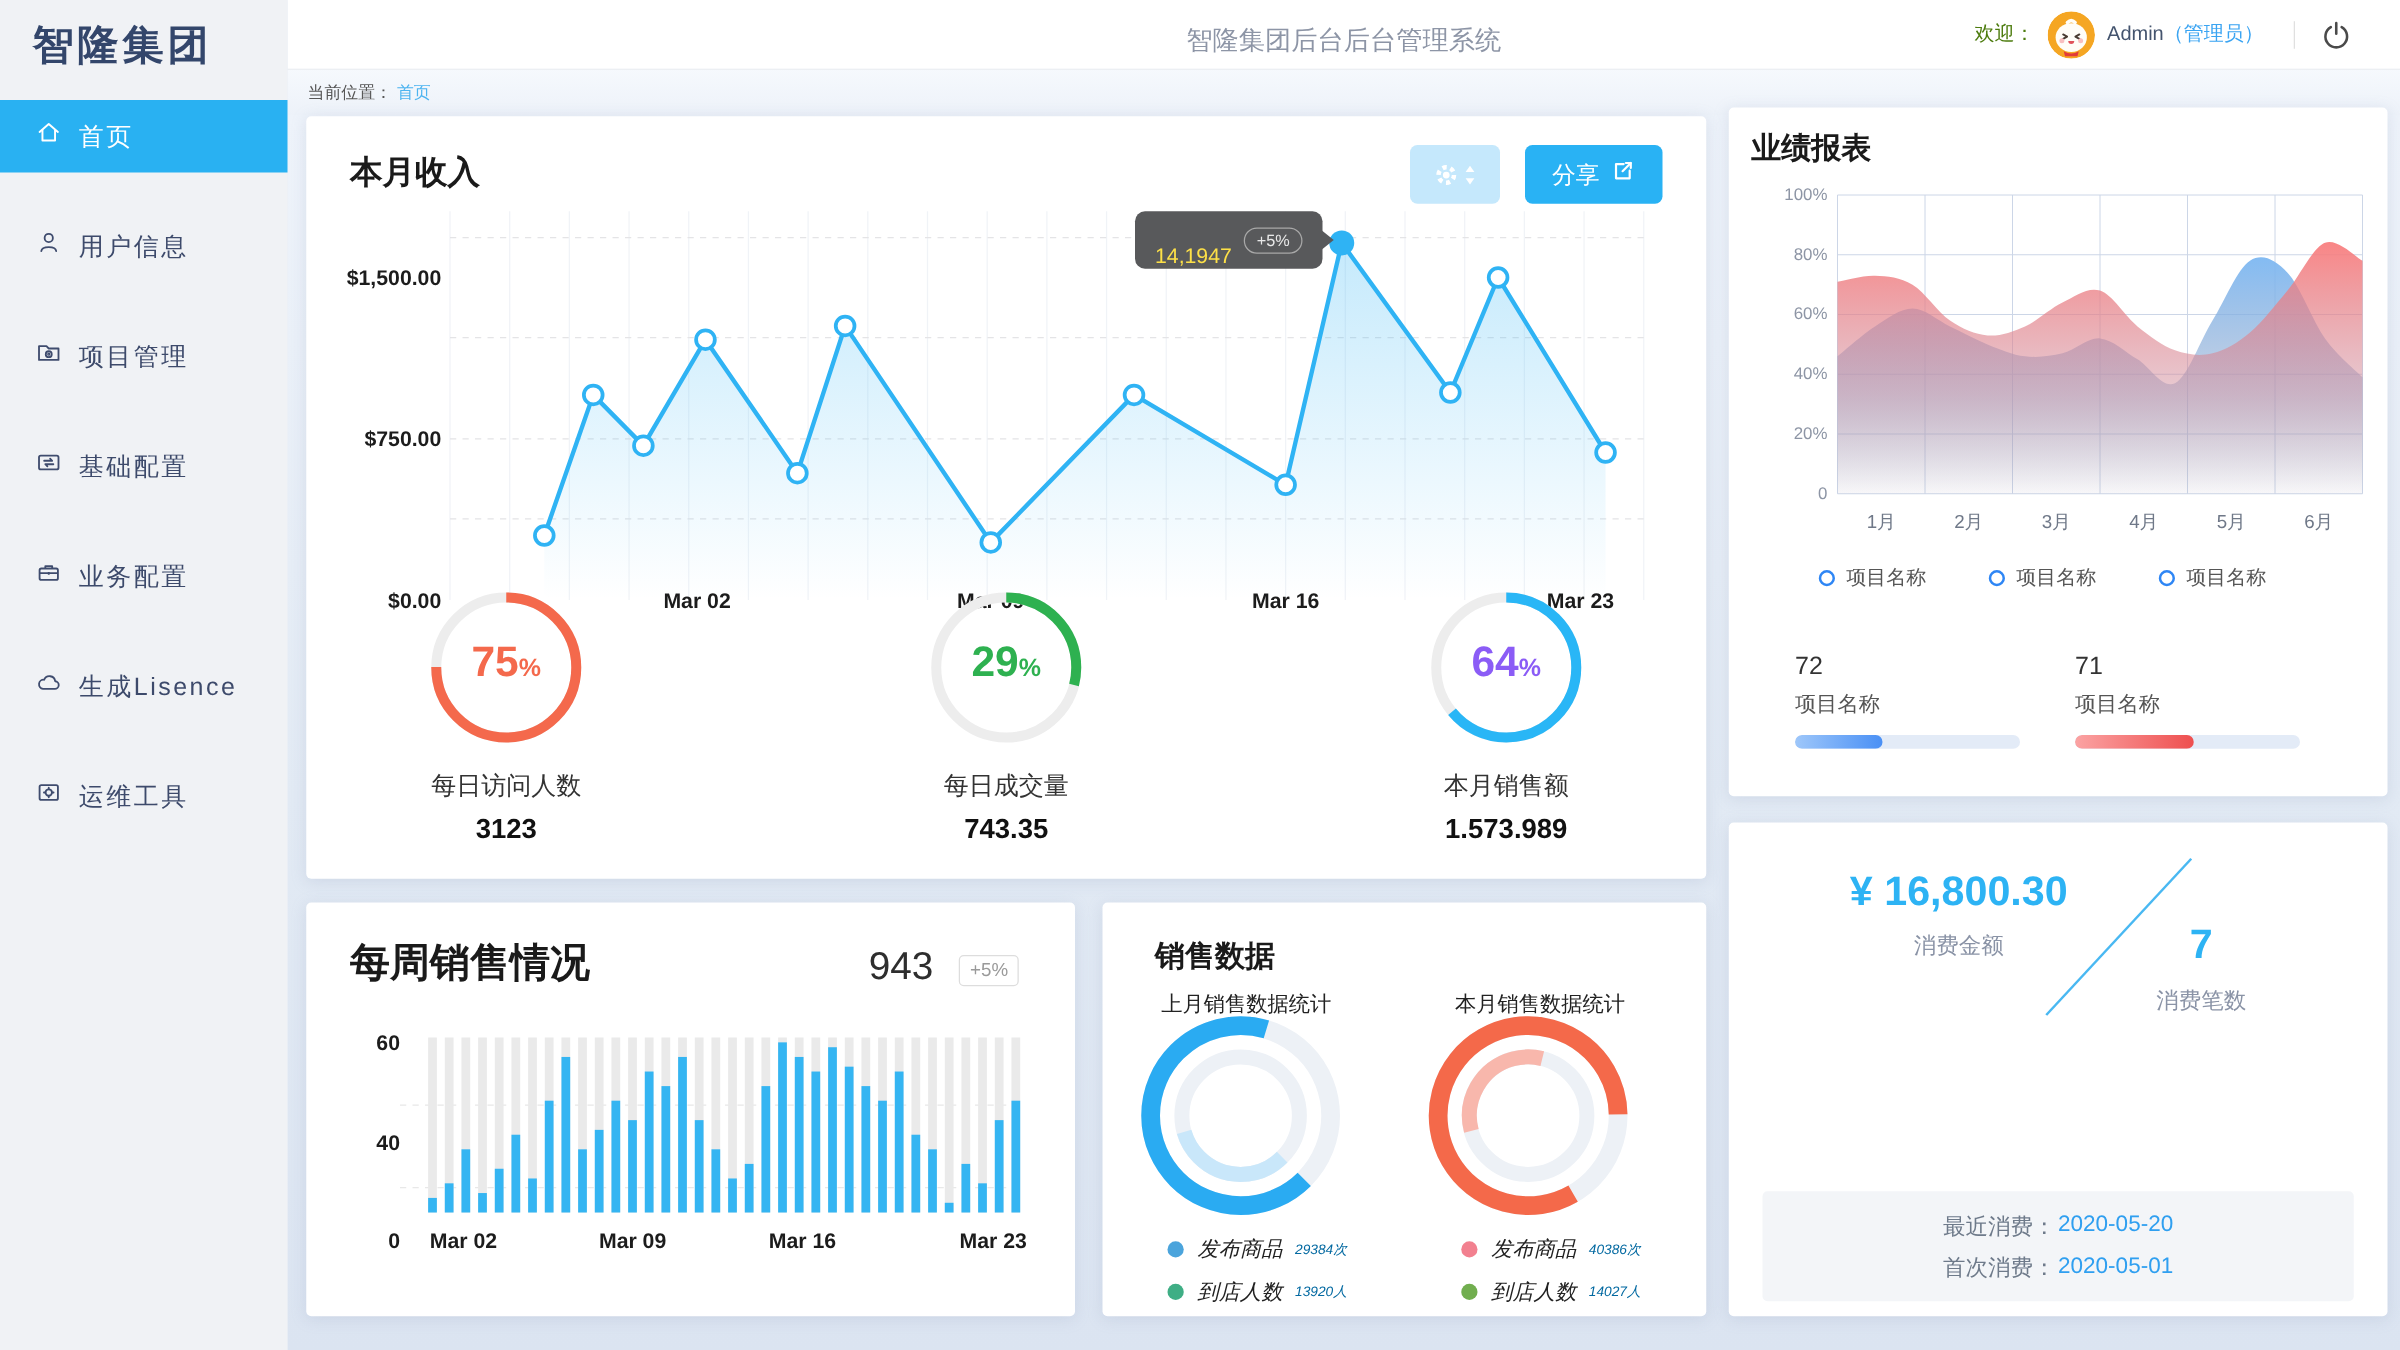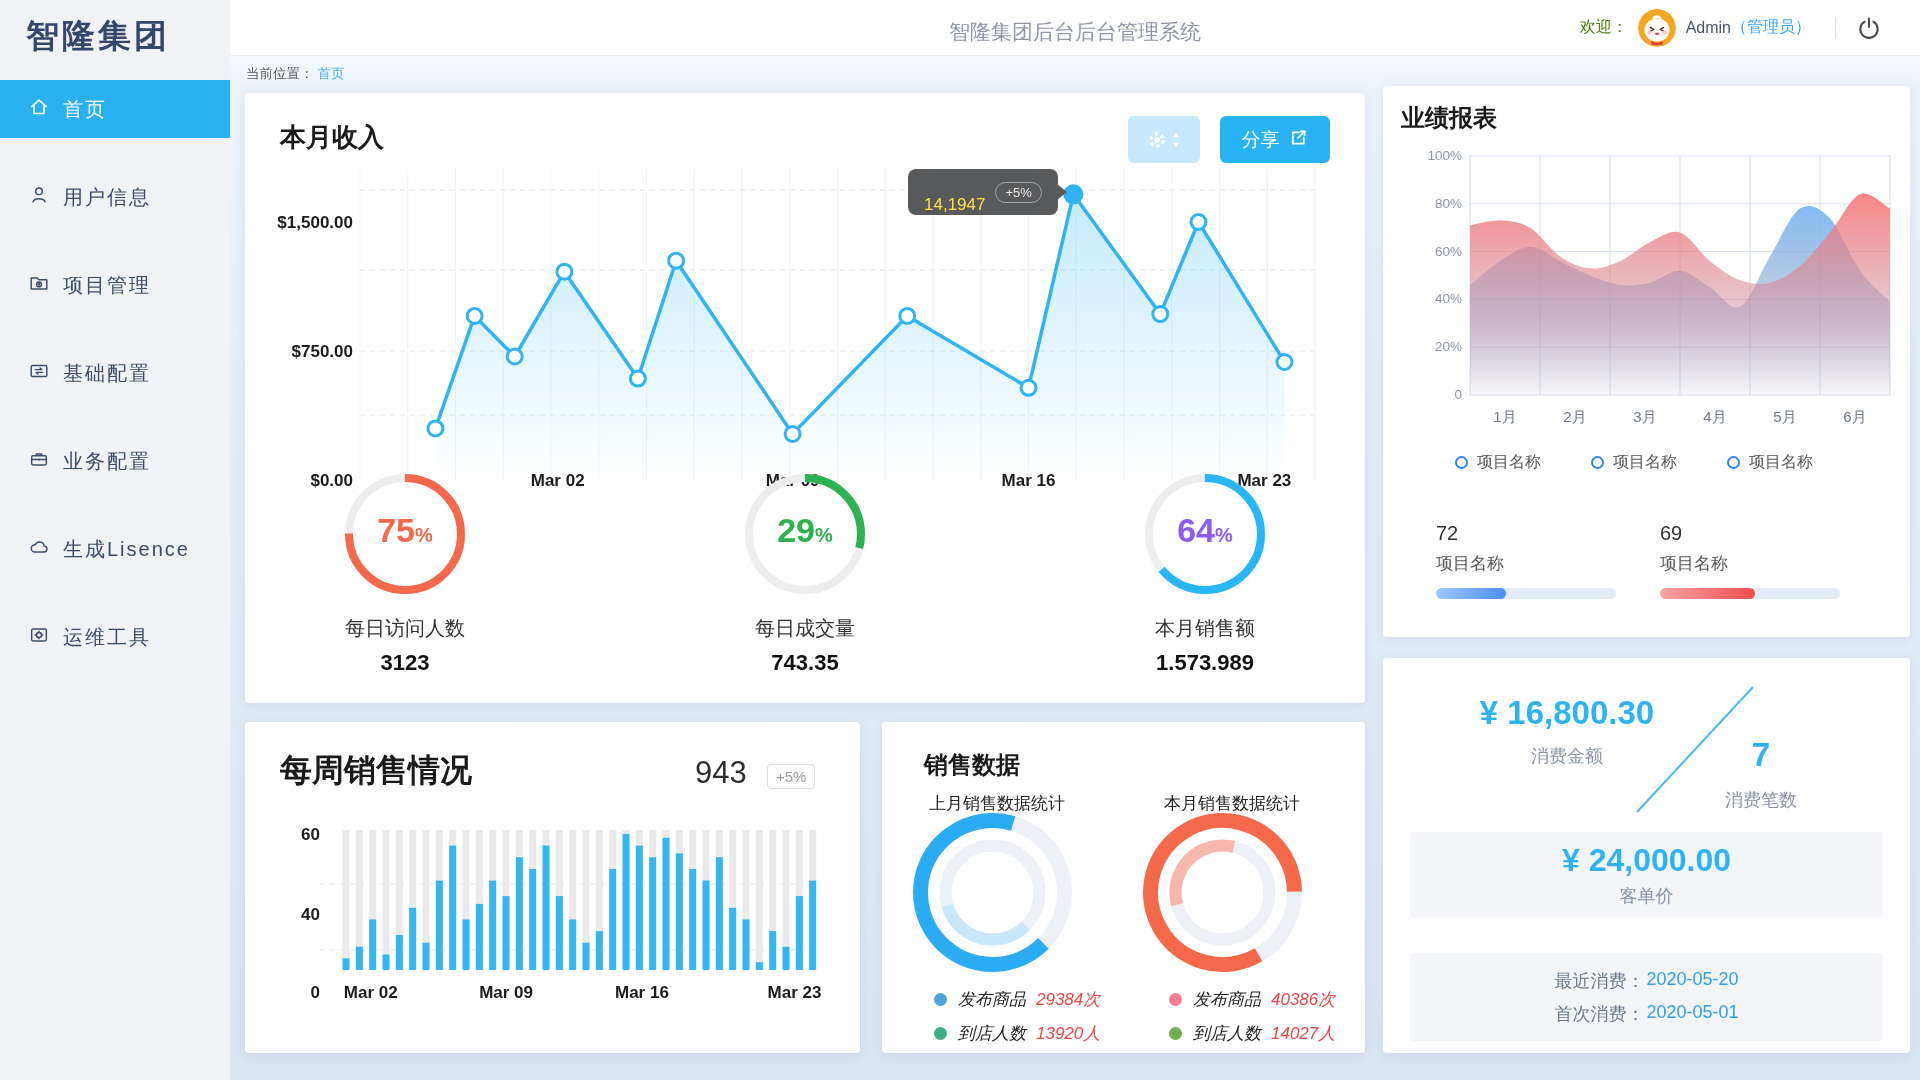--- a/index.html
+++ b/index.html
@@ -79,21 +79,21 @@
   
   .donut-sub { position:absolute; top:70px; width:230px; text-align:center; font-size:17px; color:#222; }
   #sub-0 { left:0; } #sub-1 { left:235px; }
   .donut-svg { position:absolute; top:88px; }
   #donut-0 { left:28px; } #donut-1 { left:258px; }
   .sales-legend { position:absolute; top:266px;font-style:italic; }
   #legend-0 { left:52px; } #legend-1 { left:287px; }
   .s-row { display:flex; align-items:center; margin-bottom:12px; height:22px; }
   .s-dot { width:13px; height:13px; border-radius:50%; margin-right:11px; }
   .s-label { font-size:17px; color:#222; }
-  .s-value { font-size:17px; color:#ef4444; margin-left:10px; }
+  .s-value { font-size:11px; color:#0369a1; margin-left:10px; }
   
   #report-svg { position:absolute; left:25px; top:52px; }
   .report-legend { position:absolute; top:366px; left:72px; display:flex; gap:50px; }
   .r-item { display:flex; align-items:center; cursor:pointer; }
   .r-circle { width:13px; height:13px; border:2px solid #2e86f5; border-radius:50%; background:#fff; }
   .r-label { font-size:16px; color:#555; margin-left:9px; }
   .project { position:absolute; top:436px; width:190px; }
   #project-0 { left:53px; } #project-1 { left:277px; }
   .p-value { font-size:20px; color:#333; }
   .p-label { font-size:17px; color:#555; margin-top:7px; }
@@ -532,40 +532,36 @@
     </div>
   </div>
   <div class="project" id="project-0">
     <div class="p-value">72</div>
     <div class="p-label">项目名称</div>
     <div class="p-track">
         <div class="p-fill" style="width: 39%; background: linear-gradient(90deg, rgb(158, 199, 250), rgb(74, 144, 245));"></div>
       </div>
   </div>
   <div class="project" id="project-1">
-    <div class="p-value">69</div>
+    <div class="p-value">71</div>
     <div class="p-label">项目名称</div>
     <div class="p-track">
         <div class="p-fill" style="width: 53%; background: linear-gradient(90deg, rgb(251, 163, 163), rgb(238, 79, 79));"></div>
       </div>
   </div>
 </div>
 
 <div class="card" id="consumption-card">
   <div class="c-amount">¥ 16,800.30</div>
   <div class="c-amount-label">消费金额</div>
   <svg class="c-slash" width="125" height="135" viewBox="0 0 125 135">
     <line x1="4" y1="130" x2="120" y2="5" stroke="#49b8f2" stroke-width="2"></line>
   </svg>
   <div class="c-count">7</div>
   <div class="c-count-label">消费笔数</div>
-  <div class="c-box" id="c-box1">
-    <div class="c-avg">¥ 24,000.00</div>
-    <div class="c-avg-label">客单价</div>
-  </div>
   <div class="c-box" id="c-box2">
     <div class="c-row">
       <span class="lbl">最近消费：</span>
       <span class="val">2020-05-20</span>
     </div>
     <div class="c-row">
       <span class="lbl">首次消费：</span>
       <span class="val">2020-05-01</span>
     </div>
   </div>

